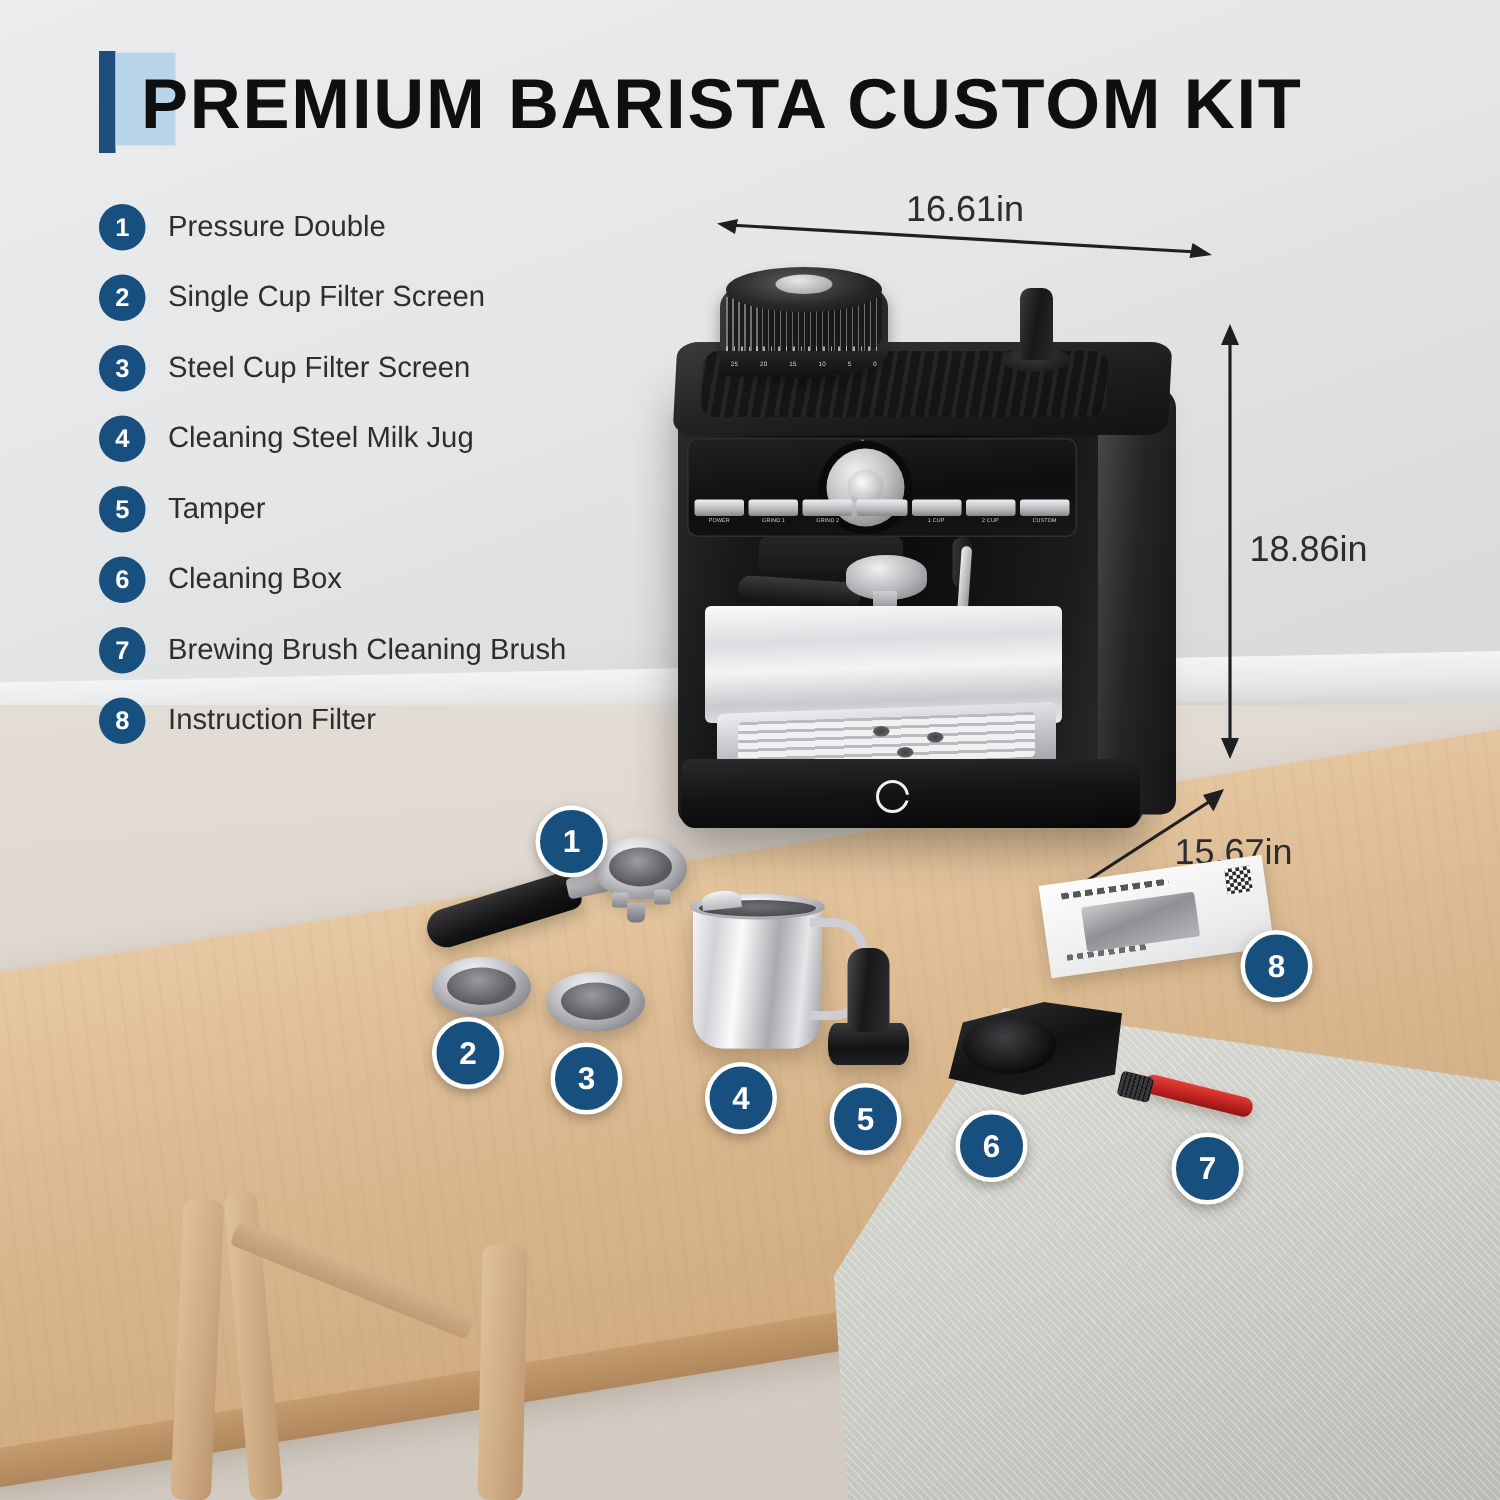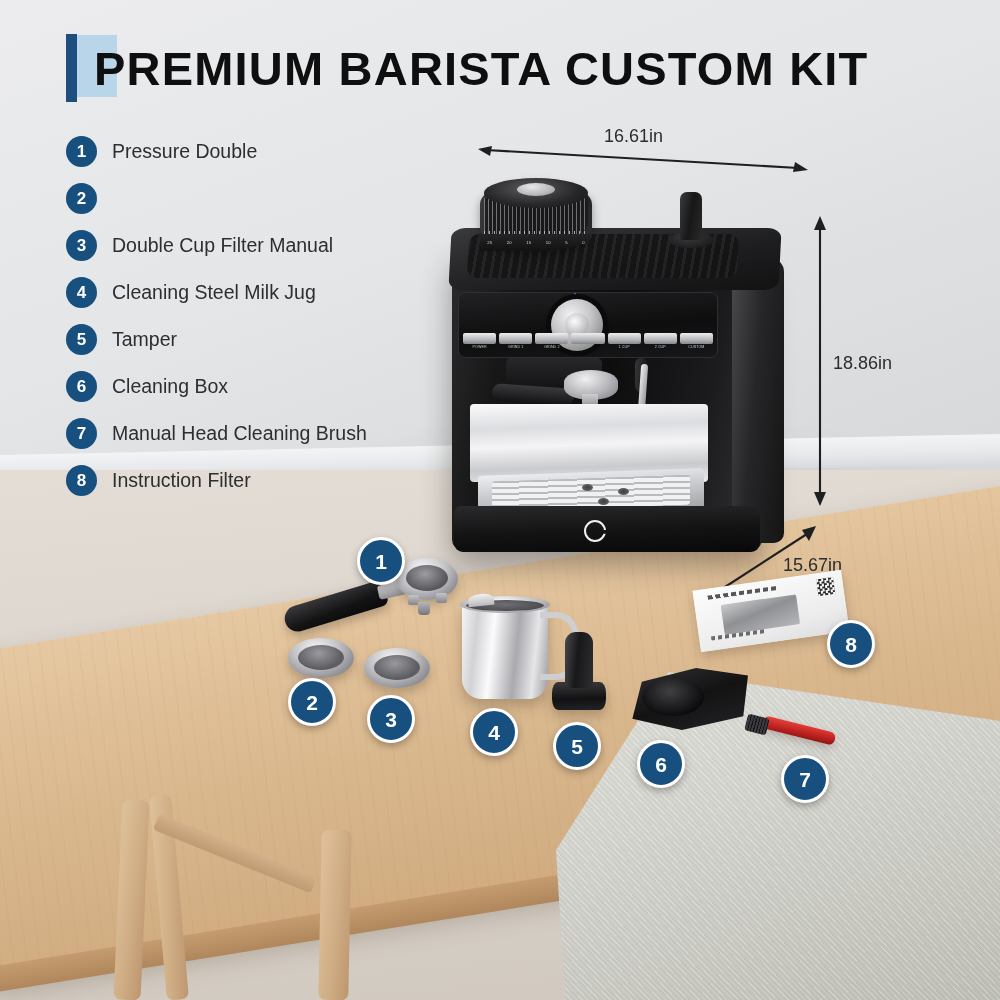--- a/index.html
+++ b/index.html
@@ -129,21 +129,21 @@
   .tray-hole{position:absolute;width:11px;height:7px;border-radius:50%;
     background:radial-gradient(ellipse,#3c3e40,#6e7073);}
   .m-base{position:absolute;left:22px;top:334px;width:306px;height:46px;
     background:linear-gradient(178deg,#2a2a2c,#141415 50%,#08080a);border-radius:7px 10px 9px 9px;}
   .logo{position:absolute;left:152px;top:348px;width:18px;height:18px;
     border:2.4px solid #f0f0f2;border-radius:50%;
     clip-path:polygon(0 0,100% 0,100% 45%,52% 45%,52% 62%,100% 62%,100% 100%,0 100%);}
 
   
   .dim{position:absolute;}
-  .dim-label{position:absolute;font-size:18px;color:#2b2d2f;white-space:nowrap;}
+  .dim-label{position:absolute;font-size:24px;color:#2b2d2f;white-space:nowrap;}
   svg.arrow{position:absolute;overflow:visible;}
   svg.arrow line{stroke:#1d1f20;stroke-width:2.1;}
 
   
   
   .acc-pf-handle{position:absolute;left:283px;top:594px;width:105px;height:26px;
     background:linear-gradient(175deg,#3c3c3f,#141415 60%,#0a0a0b);
     border-radius:13px 7px 7px 13px;transform:rotate(-17deg);
     box-shadow:0 5px 10px rgba(70,55,40,.3);}
   .acc-pf-neck{position:absolute;left:378px;top:583px;width:28px;height:14px;
@@ -401,40 +401,41 @@
     <div class="title-txt">PREMIUM BARISTA CUSTOM KIT</div>
   </div>
 
   <div class="legend">
     <div class="leg-row">
       <div class="badge">1</div>
       <div class="leg-txt">Pressure Double</div>
     </div>
     <div class="leg-row">
       <div class="badge">2</div>
+      <div class="leg-txt">Single Cup Filter Screen</div>
     </div>
     <div class="leg-row">
       <div class="badge">3</div>
-      <div class="leg-txt">Double Cup Filter Manual</div>
+      <div class="leg-txt">Steel Cup Filter Screen</div>
     </div>
     <div class="leg-row">
       <div class="badge">4</div>
       <div class="leg-txt">Cleaning Steel Milk Jug</div>
     </div>
     <div class="leg-row">
       <div class="badge">5</div>
       <div class="leg-txt">Tamper</div>
     </div>
     <div class="leg-row">
       <div class="badge">6</div>
       <div class="leg-txt">Cleaning Box</div>
     </div>
     <div class="leg-row">
       <div class="badge">7</div>
-      <div class="leg-txt">Manual Head Cleaning Brush</div>
+      <div class="leg-txt">Brewing Brush Cleaning Brush</div>
     </div>
     <div class="leg-row">
       <div class="badge">8</div>
       <div class="leg-txt">Instruction Filter</div>
     </div>
   </div>
 
   <div class="callout" style="left:357px;top:537px;">1</div>
   <div class="callout" style="left:288px;top:678px;">2</div>
   <div class="callout" style="left:367px;top:695px;">3</div>

